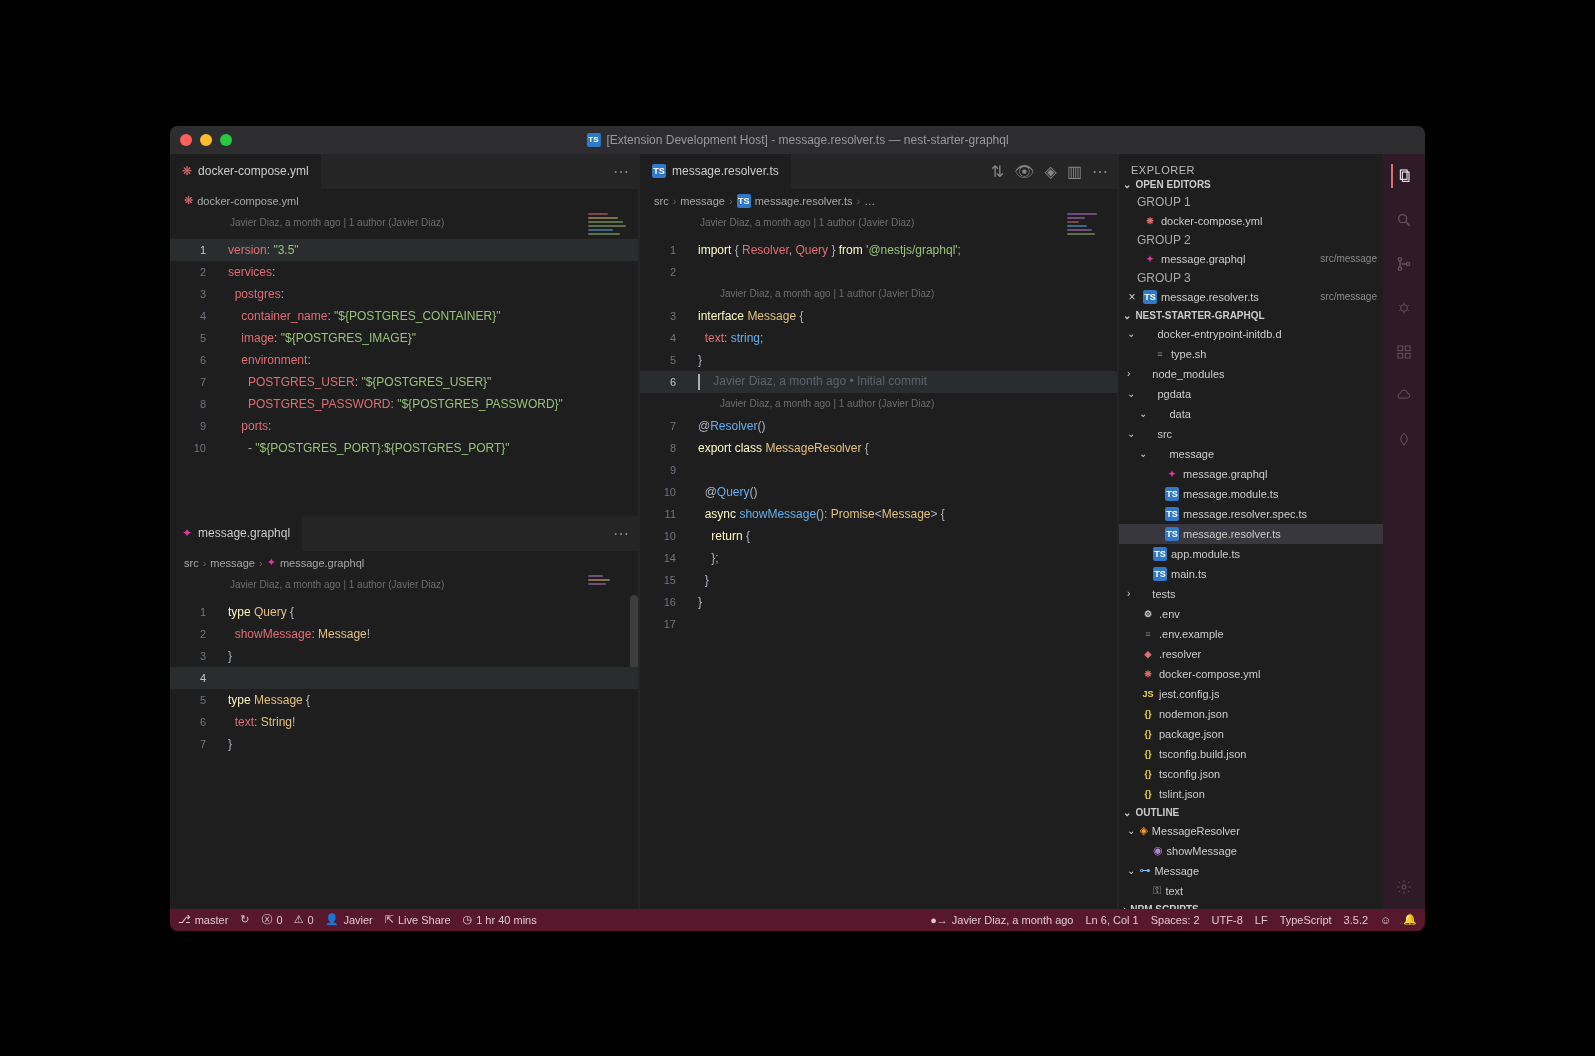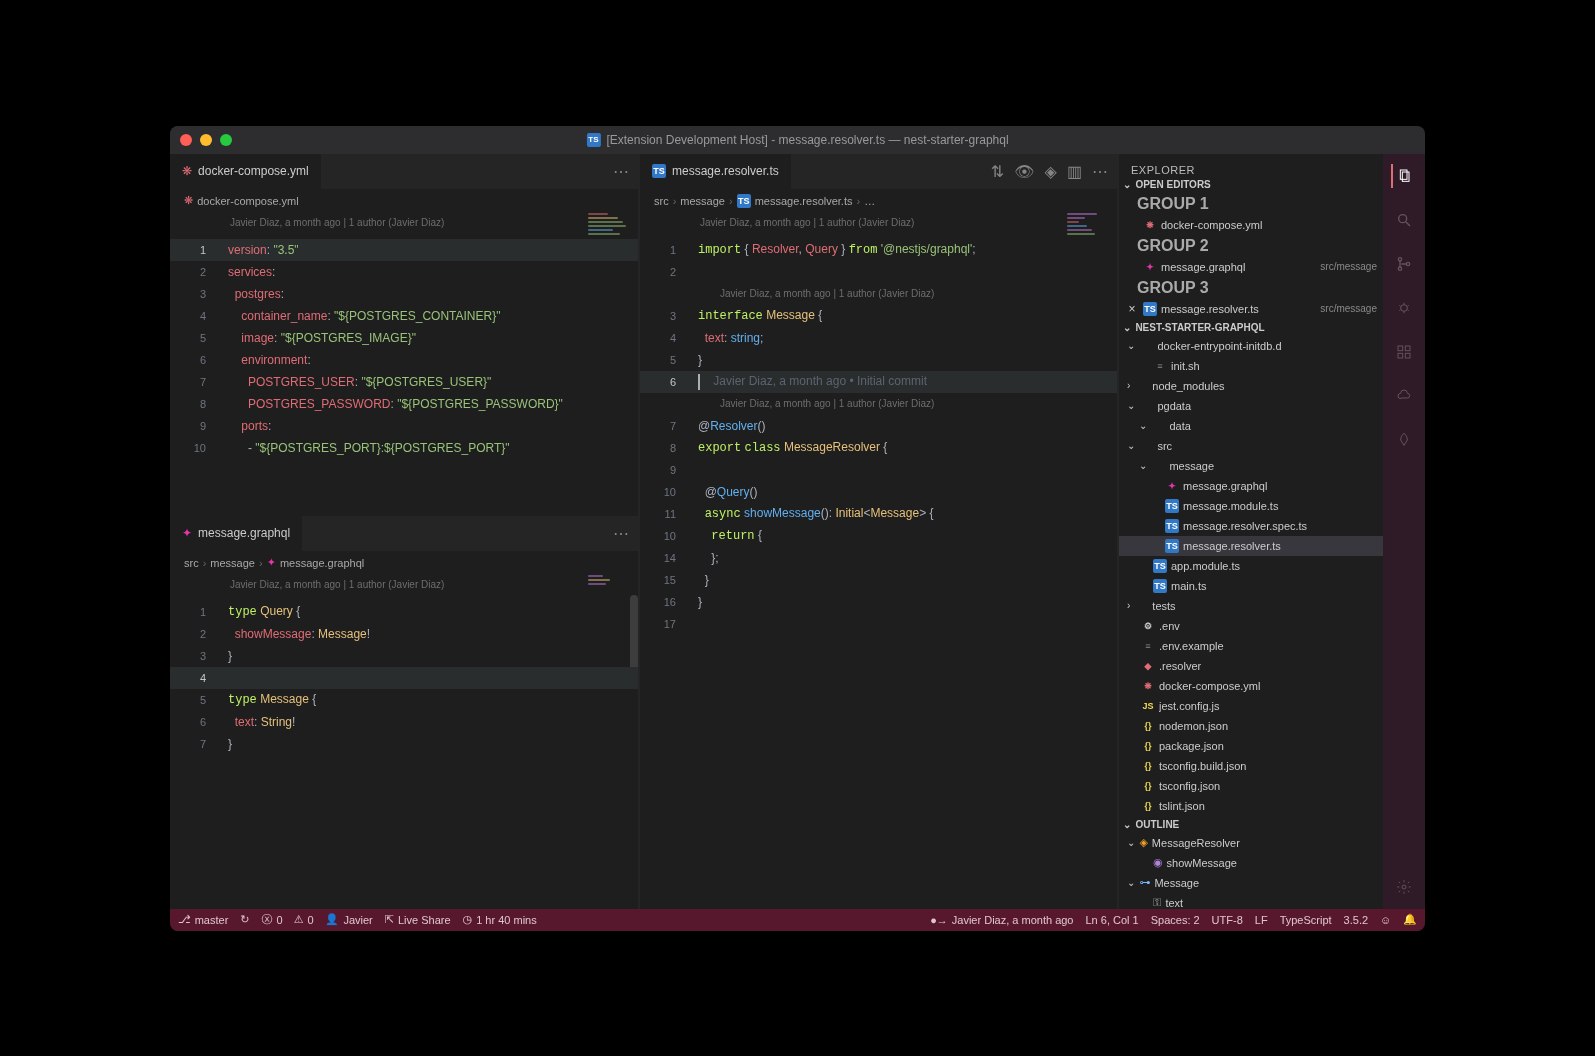--- a/index.html
+++ b/index.html
@@ -47,30 +47,30 @@
 .gutter { width: 54px; text-align: right; padding-right: 18px; color: #6e7681; font-size: 11px; flex-shrink: 0; }
 .line.active .gutter { color: #c6c6c6; }
 .content { flex: 1; white-space: pre; padding-left: 4px; color: #abb2bf; position: relative; }
 .cursor-mark { display:inline-block; width: 2px; height: 16px; background: #aeafad; vertical-align: middle; }
 
 
 .k-red { color: #e06c75; }
 .k-cyan { color: #61afef; }
 .k-green { color: #98c379; }
 .k-yellow { color: #e5c07b; }
-.k-purple { color: #bef264; font-family: Liberation Mono, monospace; }
+.k-purple { color: #fef9c3; }
 .k-white { color: #abb2bf; }
 .k-dim { color: #5c6370; }
 
 
 .sidebar { width: 265px; background: #1e1e1e; border-left: 1px solid #252527; display: flex; flex-direction: column; font-size: 11px; color: #cccccc; overflow:hidden;}
 .sidebar-title { height: 35px; padding: 10px 12px 0; color: #bbbbbb; font-size: 11px; letter-spacing: 0.5px; }
 .section-header { padding: 3px 4px; display: flex; align-items: center; gap: 4px; font-weight: 700; font-size: 10px; color: #cccccc; cursor: pointer; }
 .section-header .chev { font-size: 10px; }
-.group-label { padding: 2px 18px; font-size: 16px; font-weight: 700; color: #aaaaaa; }
+.group-label { padding: 2px 18px; font-size: 12px; font-weight: 400; color: #aaaaaa; }
 .tree-row { display: flex; align-items: center; height: 20px; padding: 0 6px; gap: 4px; cursor: pointer; }
 .tree-row.selected { background: #37373d; }
 .tree-row .close-x { width: 14px; font-size: 12px; color: #ccc; text-align: center; }
 .tree-row .spacer-x { width: 14px; }
 .tree-row .label { flex: 1; white-space: nowrap; overflow:hidden; text-overflow:ellipsis; }
 .tree-row .desc { font-size: 10px; color: #8a8a8a; }
 .tree-indent-0 { padding-left: 8px; }
 .tree-indent-1 { padding-left: 20px; }
 .tree-indent-2 { padding-left: 32px; }
 
@@ -335,21 +335,21 @@
                 <div class="line">
                   <div class="gutter">9</div>
                   <div class="content"></div>
                 </div>
                 <div class="line">
                   <div class="gutter">10</div>
                   <div class="content">  @<span class="k-cyan">Query</span>()</div>
                 </div>
                 <div class="line">
                   <div class="gutter">11</div>
-                  <div class="content">  <span class="k-purple">async</span> <span class="k-cyan">showMessage</span>(): <span class="k-yellow">Initial</span>&lt;<span class="k-yellow">Message</span>&gt; {</div>
+                  <div class="content">  <span class="k-purple">async</span> <span class="k-cyan">showMessage</span>(): <span class="k-yellow">Promise</span>&lt;<span class="k-yellow">Message</span>&gt; {</div>
                 </div>
                 <div class="line">
                   <div class="gutter">10</div>
                   <div class="content">    <span class="k-purple">return</span> {</div>
                 </div>
                 <div class="line">
                   <div class="gutter">14</div>
                   <div class="content">    };</div>
                 </div>
                 <div class="line">
@@ -404,21 +404,21 @@
       </div>
       <div id="file-tree" style="flex:0 0 auto;overflow:hidden;">
           <div class="tree-row tree-indent-0">
             <span class="ic-chev">⌄</span>
             <span class="icon-file"></span>
             <span class="label">docker-entrypoint-initdb.d</span>
           </div>
           <div class="tree-row tree-indent-1">
             <span style="width: 10px;"></span>
             <span class="icon-file ic-sh">≡</span>
-            <span class="label">init.sh</span>
+            <span class="label">type.sh</span>
           </div>
           <div class="tree-row tree-indent-0">
             <span class="ic-chev">›</span>
             <span class="icon-file"></span>
             <span class="label">node_modules</span>
           </div>
           <div class="tree-row tree-indent-0">
             <span class="ic-chev">⌄</span>
             <span class="icon-file"></span>
             <span class="label">pgdata</span>

